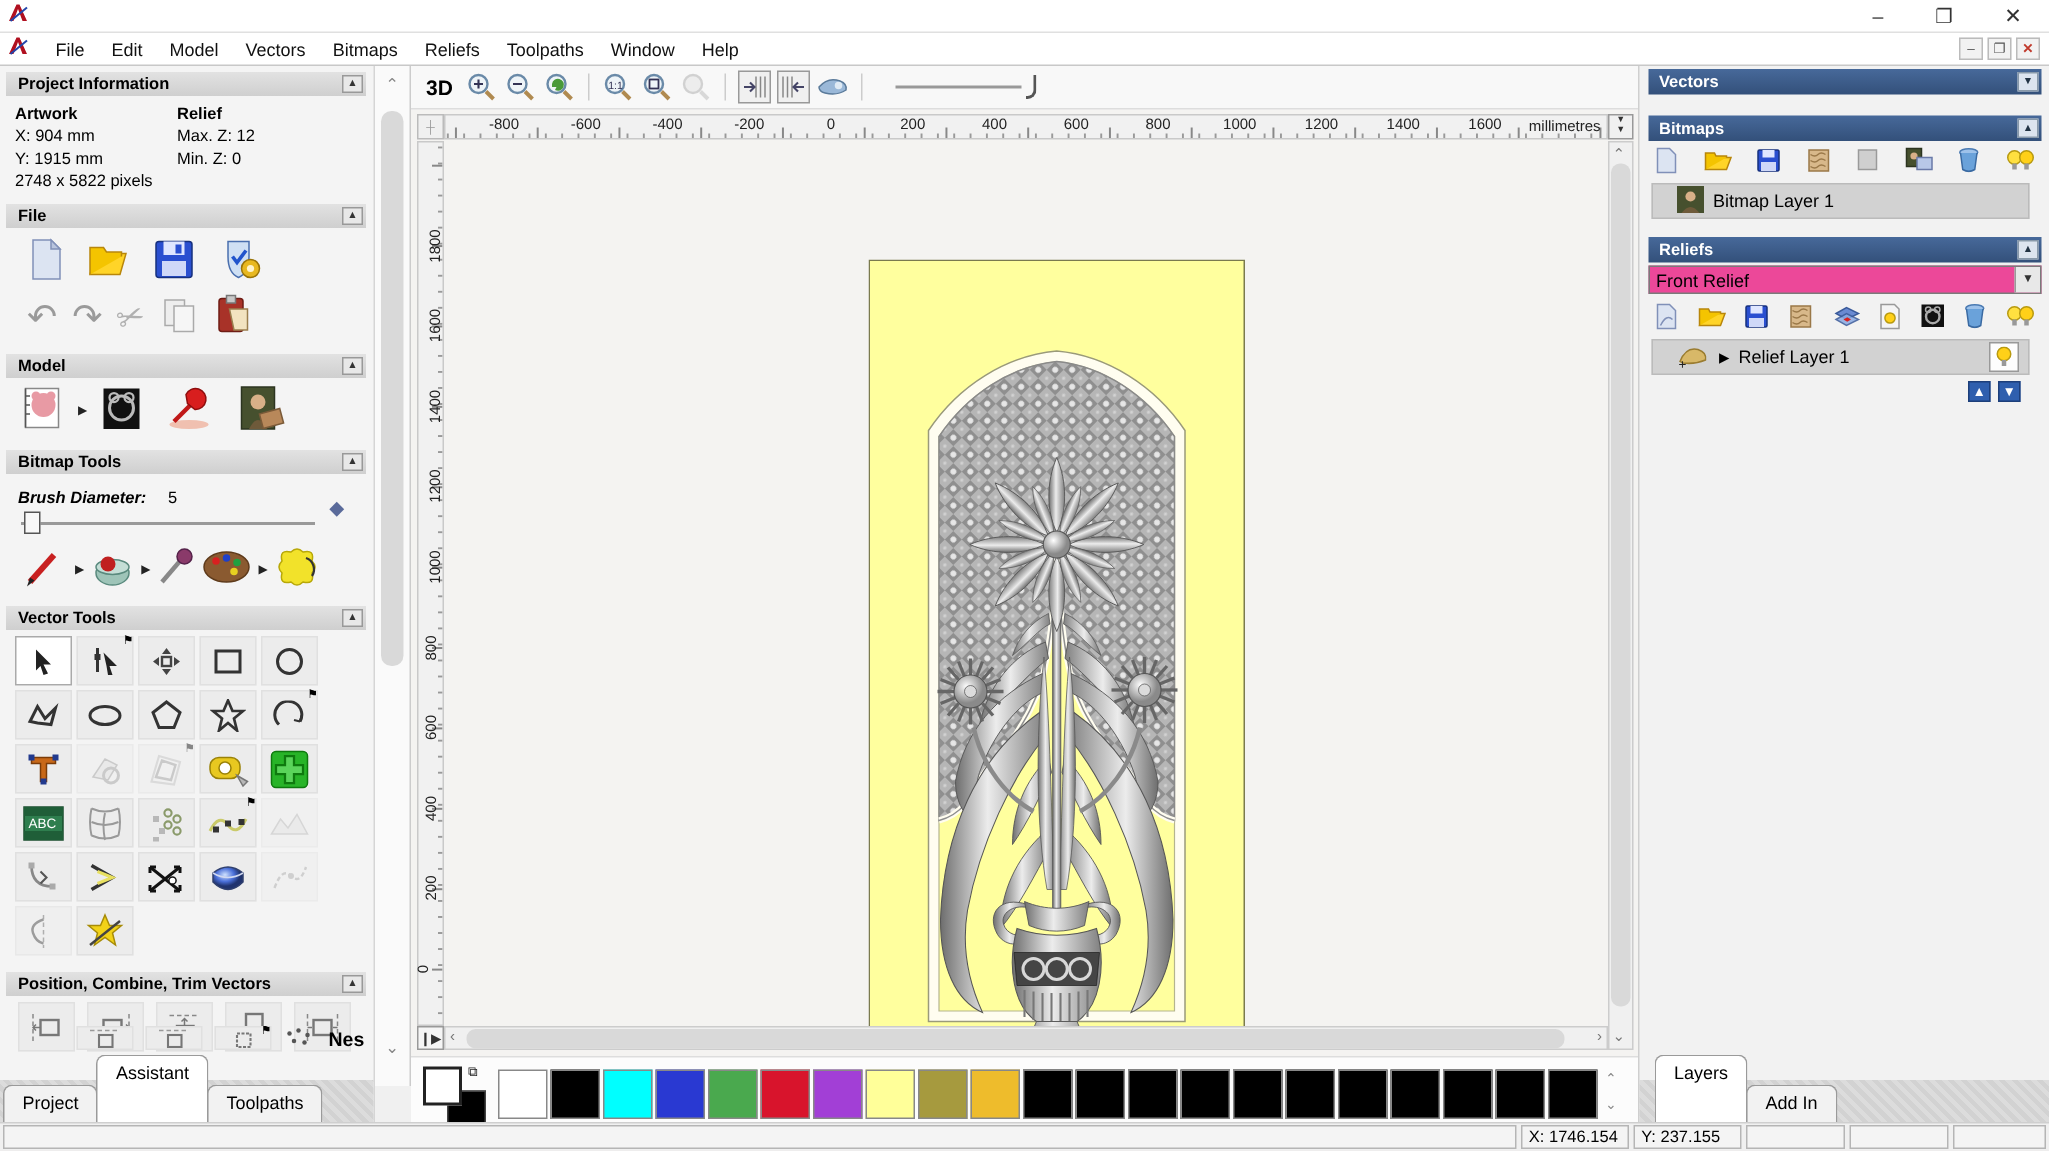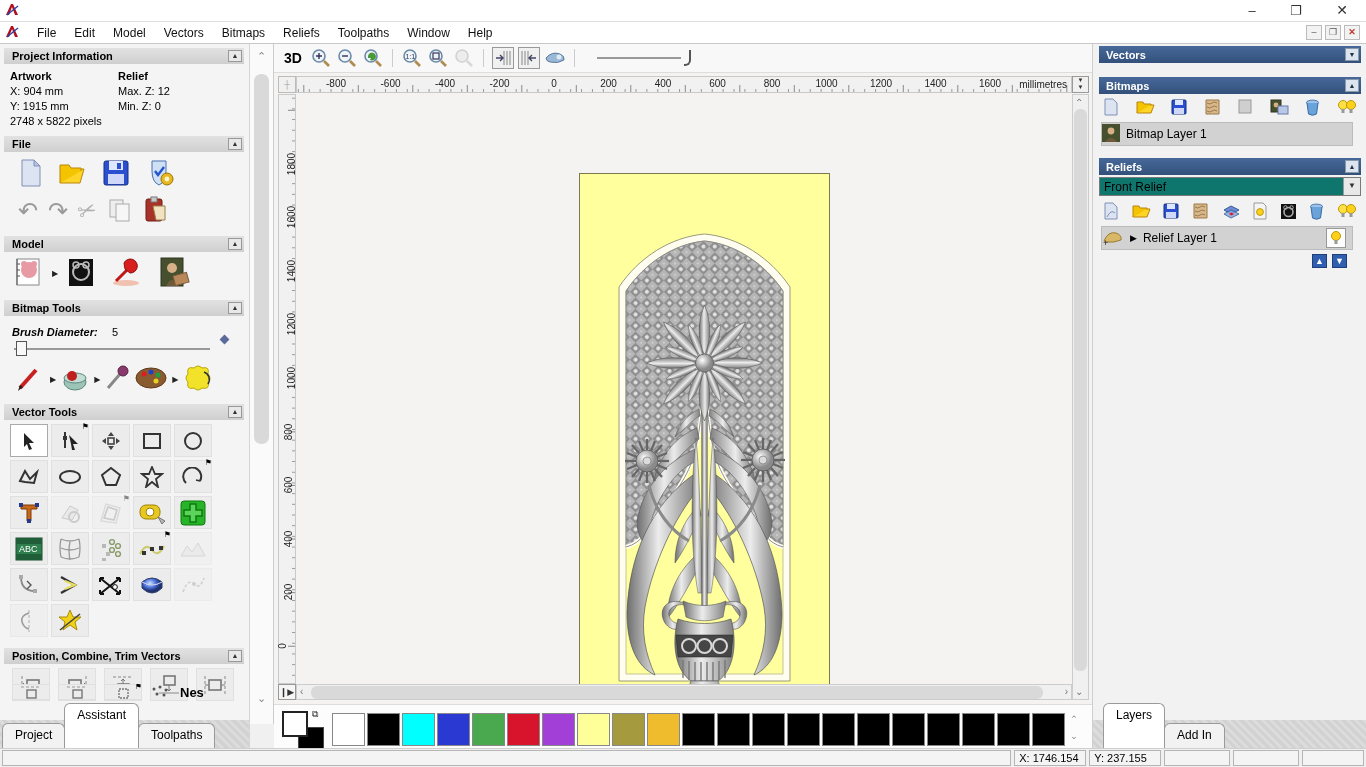--- a/index.html
+++ b/index.html
@@ -88,22 +88,22 @@
   .swatch { position:absolute; top:8px; width:33px; height:33px; border:1px solid #888; }
   #pal-scroll { position:absolute; left:792px; top:6px; width:16px; height:38px; }
   #pal-scroll div { height:17px; text-align:center; font-size:9px; color:#888; line-height:17px; }
 
   
   #rightpanel { position:absolute; left:1092px; top:44px; width:274px; height:709px; background:#f2f2f2; border-left:1px solid #cfcfcf; }
   .rp-hdr { position:absolute; left:6px; width:262px; height:17px; background:linear-gradient(#47699a,#33507a); color:#fff; display:flex; align-items:center; justify-content:space-between; padding:0 2px 0 7px; }
   .rp-hdr b { font-size:11px; }
   .rp-btn { width:14px; height:13px; background:#dce4ef; border:1px solid #8899aa; font-size:7px; line-height:11px; text-align:center; color:#234; }
   .rp-toolbar { position:absolute; left:10px; width:254px; height:22px; display:flex; justify-content:space-between; align-items:center; }
-  .layer-item { position:absolute; left:8px; width:252px; height:24px; background:#d2d2d2; border:1px solid #bbb; display:flex; align-items:center; gap:6px; padding-left:0; font-size:12px; }
-  #front-relief { position:absolute; left:6px; width:262px; height:19px; background:#0f766e; border:1px solid #7a7a7a; display:flex; align-items:center; justify-content:space-between; font-size:12px; padding-left:4px; }
+  .layer-item { position:absolute; left:8px; width:252px; height:24px; background:#d2d2d2; border:1px solid #bbb; display:flex; align-items:center; gap:6px; padding-left:16px; font-size:12px; }
+  #front-relief { position:absolute; left:6px; width:262px; height:19px; background:#ec4899; border:1px solid #7a7a7a; display:flex; align-items:center; justify-content:space-between; font-size:12px; padding-left:4px; }
   #front-relief .dbtn { width:17px; height:17px; background:#e8e8e8; border-left:1px solid #999; text-align:center; font-size:8px; line-height:16px; color:#333; }
   .bulb-btn { position:absolute; right:6px; width:20px; height:20px; border:1px solid #999; background:#fdfdfd; display:flex; align-items:center; justify-content:center; }
   .updown { position:absolute; width:15px; height:14px; background:#2f5fae; color:#fff; font-size:9px; text-align:center; line-height:13px; border:1px solid #1d3f7a; }
 
   
   .tabstrip { position:absolute; display:flex; align-items:flex-end; height:28px; }
   .tab { height:25px; background:#f2f2f2; border:1px solid #9a9a9a; border-bottom:none; border-radius:6px 6px 0 0; padding:4px 12px 0 12px; font-size:12px; margin-right:-1px; }
   .tab.active { background:#ffffff; height:45px; z-index:2; }
   #left-tabs  { left:2px; top:676px; }
   #right-tabs { left:10px; top:676px; }
@@ -502,21 +502,21 @@
           </svg>
         </div>
       <div class="tbtn">
           <svg width="26" height="22">
             <path d="M3,2 v18 M23,2 v18" stroke="#888" stroke-dasharray="3 2"></path>
             <rect x="7" y="6" width="12" height="10" fill="none" stroke="#777" stroke-width="1.6"></rect>
             <path d="M3,11 h3 M20,11 h3" stroke="#777"></path>
           </svg>
         </div>
     </div>
-    <div class="irow" style="left:12px; top:640px; gap:8px; height:16px; overflow:hidden;">
+    <div class="irow" style="left:12px; top:640px; gap:8px; height:16px; overflow:hidden;padding-left:39px;">
       <div class="tbtn" style="height:16px;">
           <svg width="24" height="14">
             <path d="M2,2 h20" stroke="#999" stroke-dasharray="3 2"></path>
             <rect x="8" y="5" width="9" height="8" fill="none" stroke="#777" stroke-width="1.4"></rect>
           </svg>
         </div>
       <div class="tbtn" style="height:16px;">
           <svg width="24" height="14">
             <path d="M2,2 h20" stroke="#999" stroke-dasharray="3 2"></path>
             <rect x="8" y="5" width="9" height="8" fill="none" stroke="#777" stroke-width="1.4"></rect>

